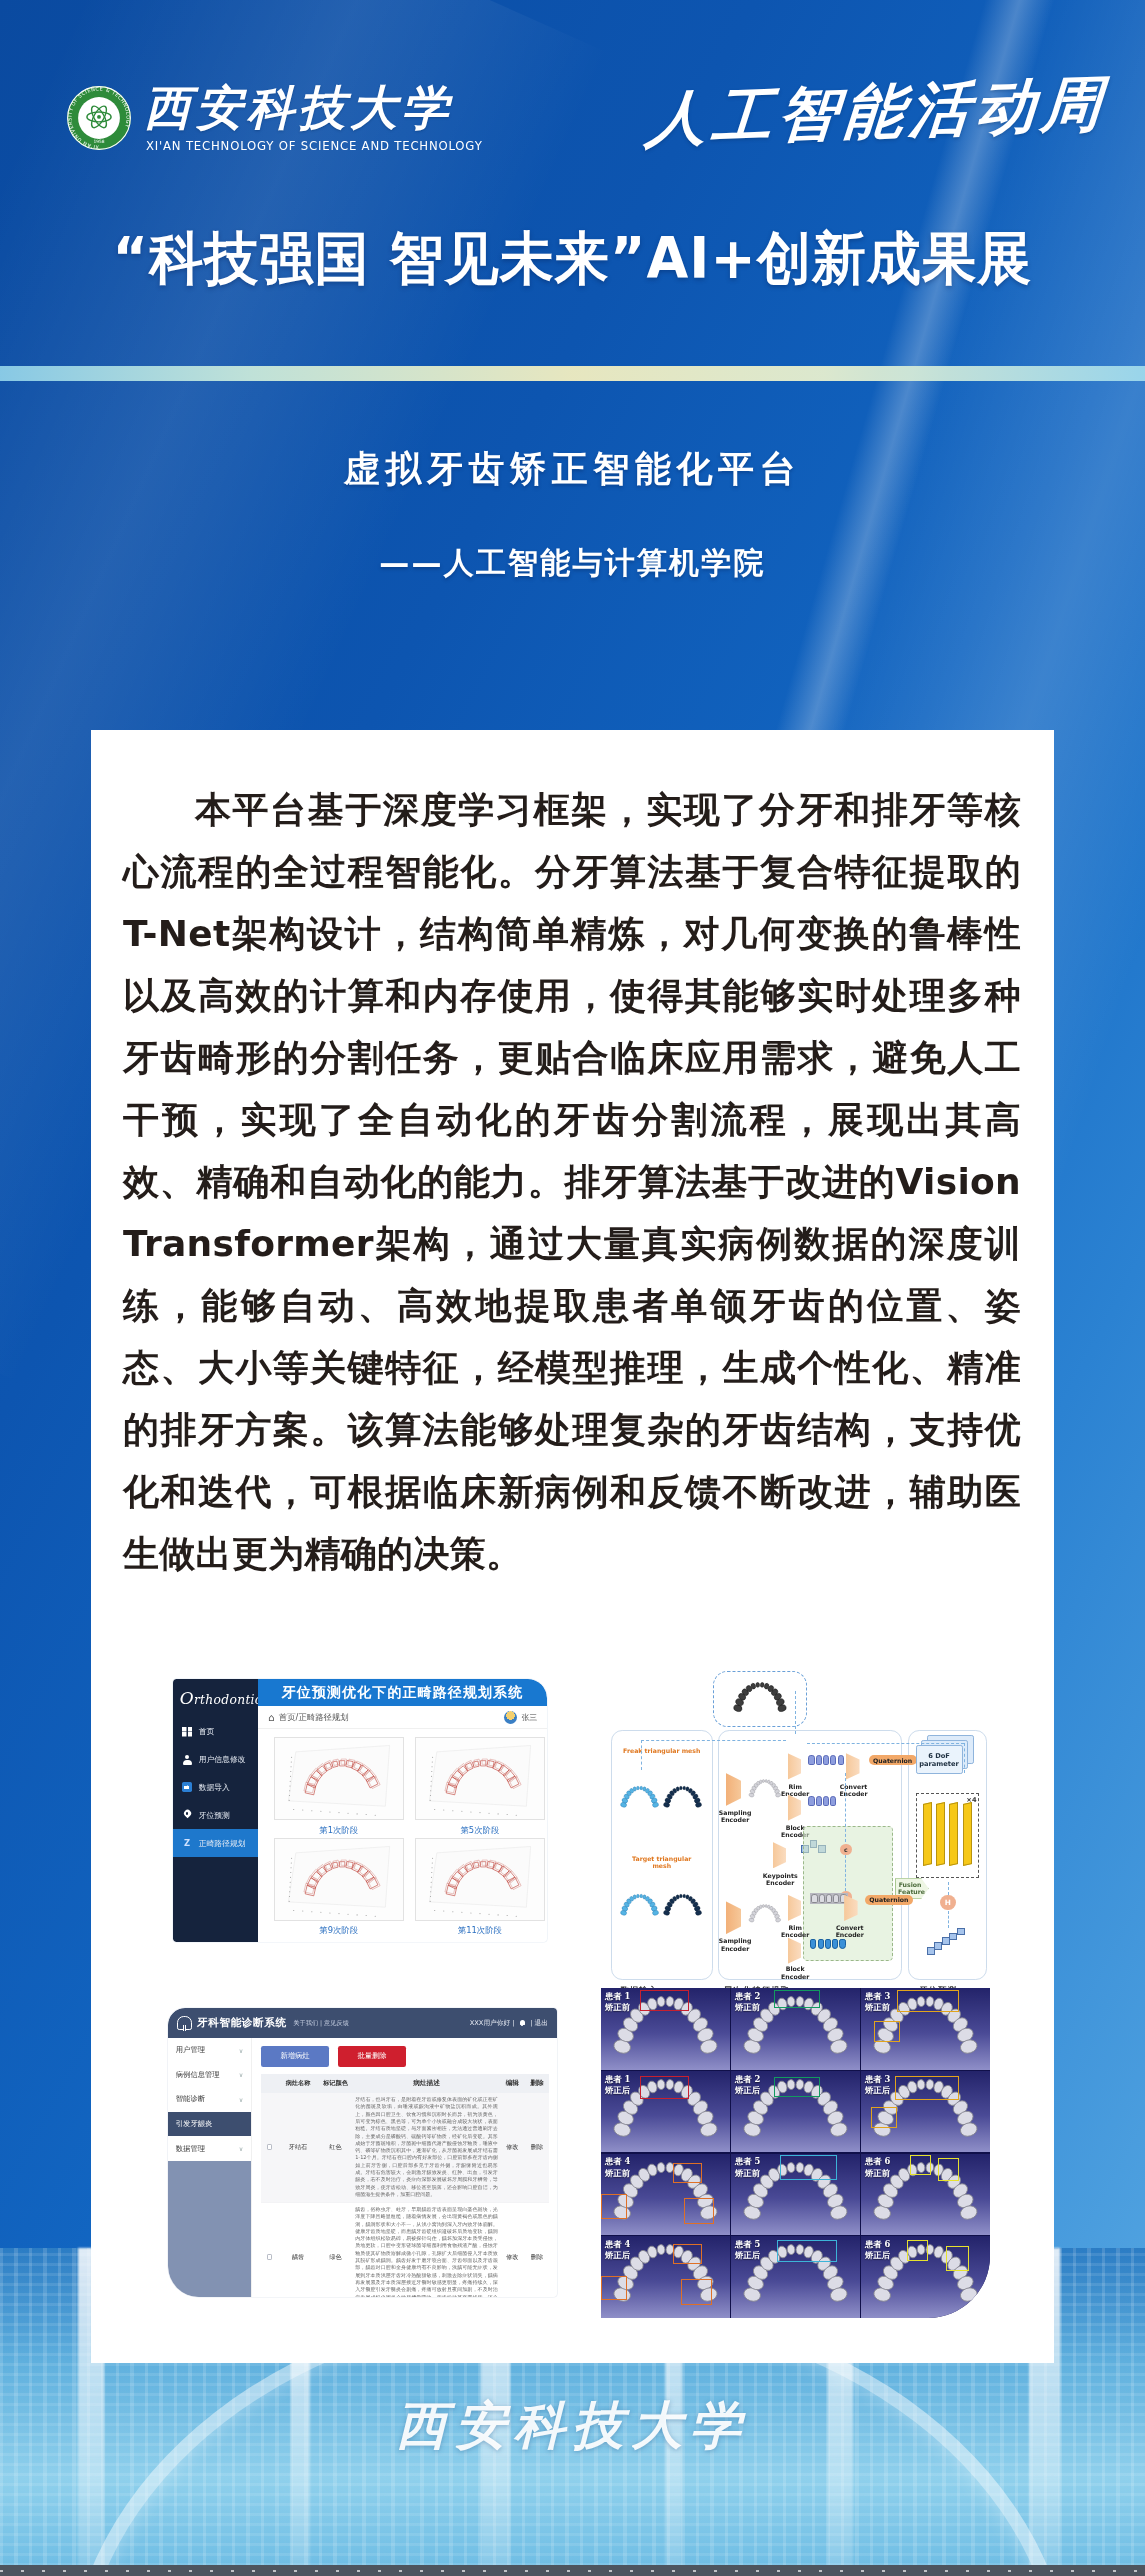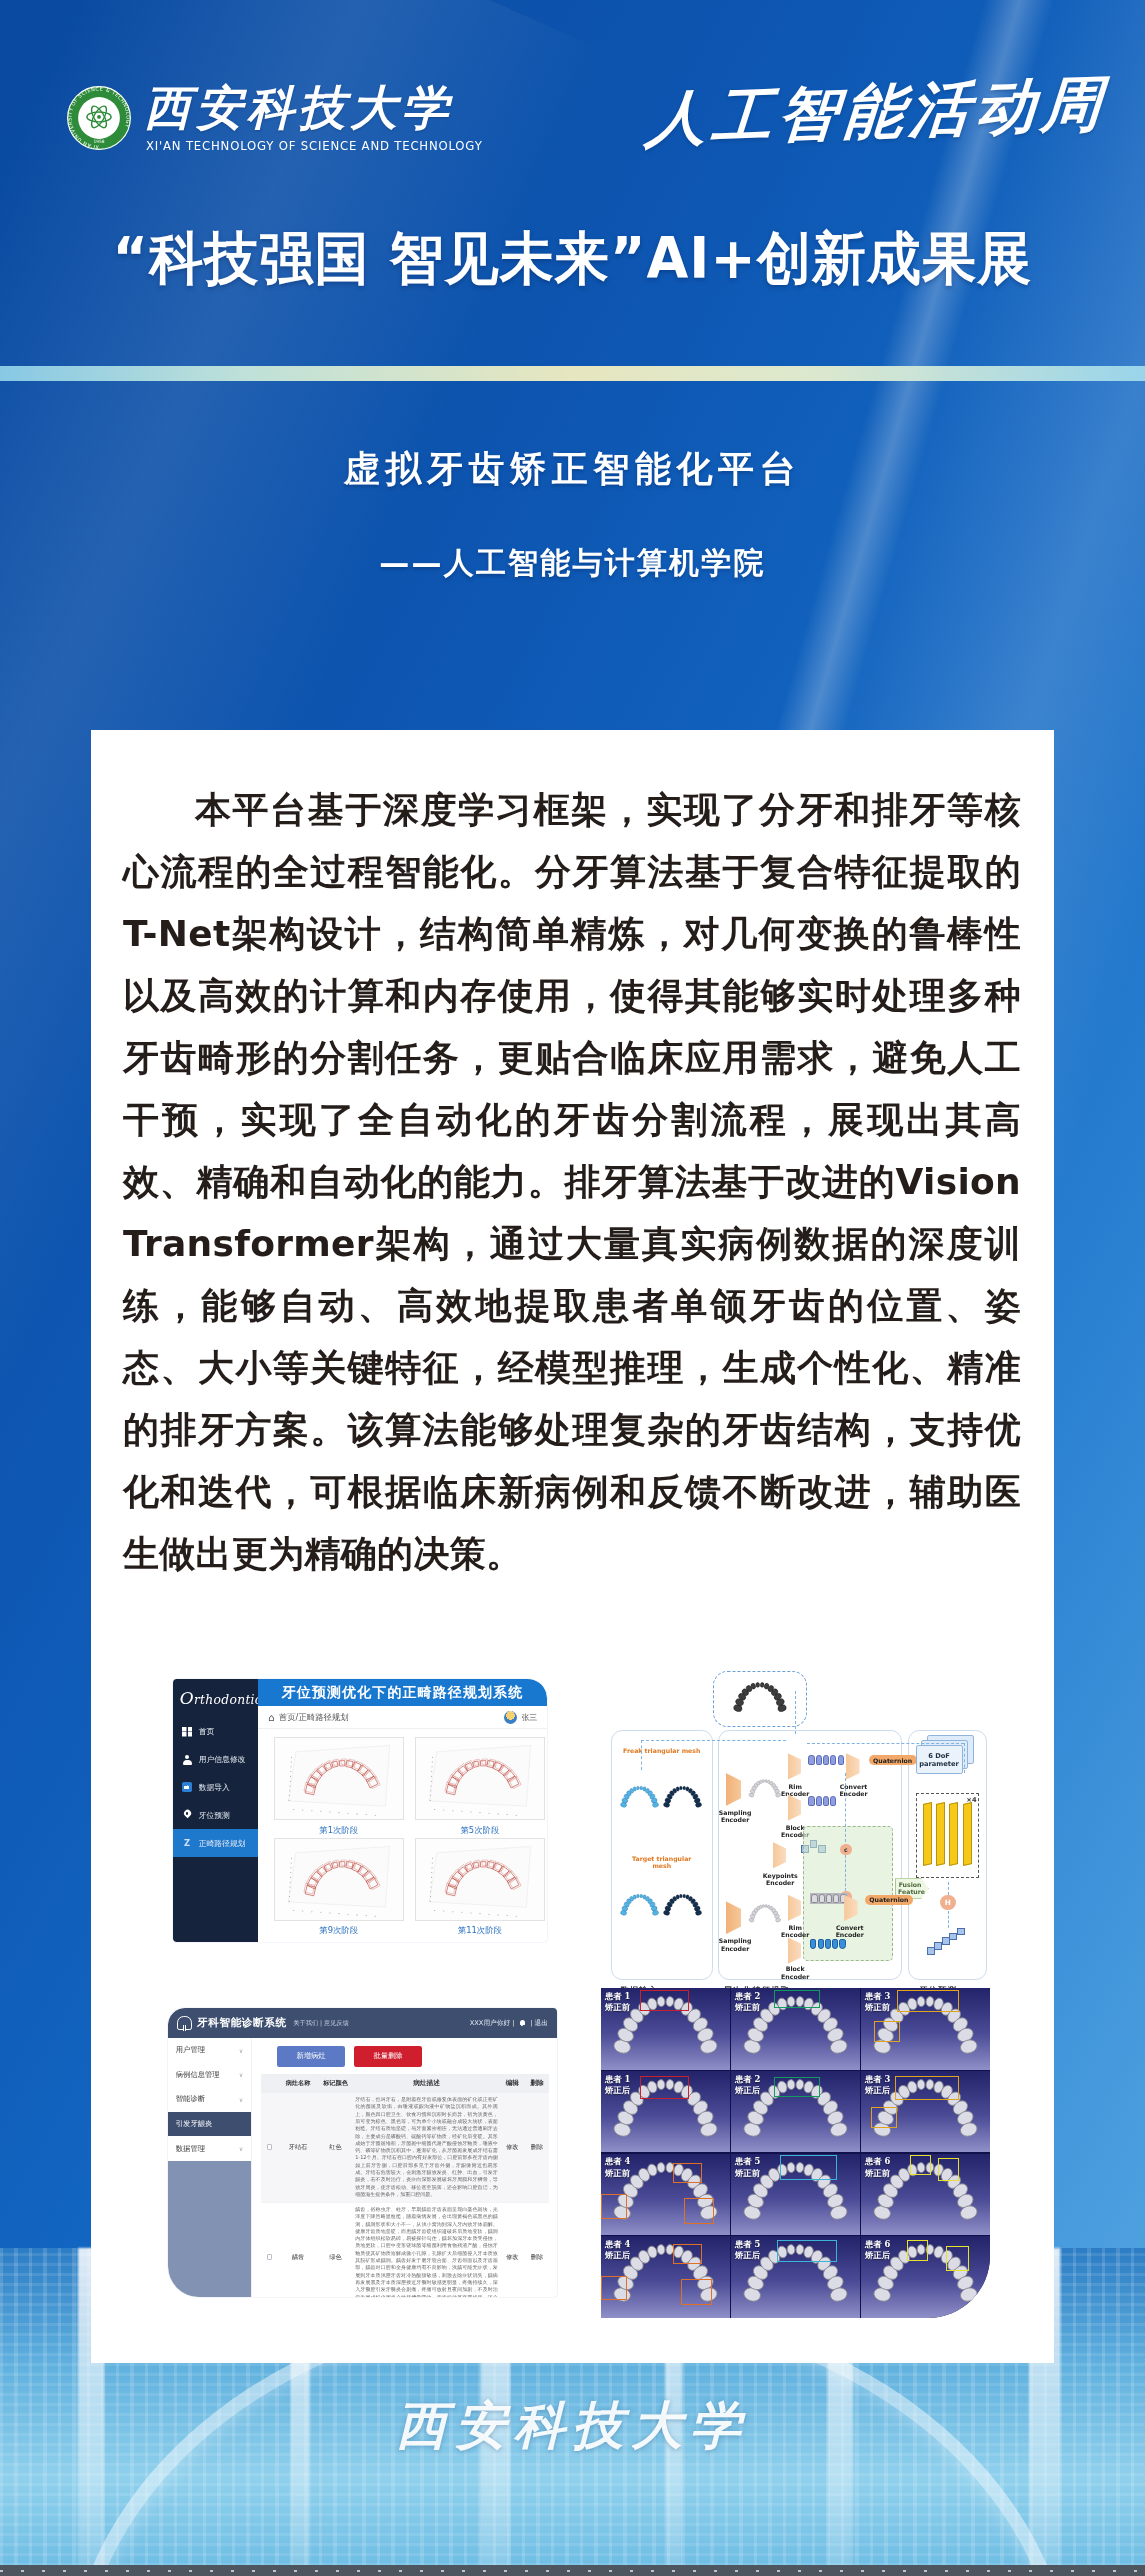--- a/index.html
+++ b/index.html
@@ -142,21 +142,21 @@
   .bell{width:6.7px;height:6.7px;position:relative;display:inline-block;}
   .bell::before{content:"";position:absolute;left:0.6px;top:0;width:5.6px;height:5px;background:#fff;border-radius:3.4px 3.4px 0.6px 0.6px;}
   .bell::after{content:"";position:absolute;left:2.2px;bottom:0;width:2.2px;height:1.7px;background:#fff;border-radius:50%;}
   .diag .body{flex:1;display:flex;min-height:0;}
   .diag .snav{width:84px;flex:none;display:flex;flex-direction:column;background:#fff;border-right:0.6px solid #f0f0f0;}
   .snav-item{display:flex;align-items:center;justify-content:space-between;padding:7.3px 7.8px;font-size:7.3px;color:#333;cursor:pointer;}
   .snav-item .chev{color:#9aa;font-size:6.2px;}
   .snav-item[data-state="active"]{background:#3d4e6f;color:#fff;}
   .snav-fill{flex:1;background:#8292b2;border-radius:0 0 0 29px;}
   .diag .content{flex:1;padding:7.8px 7.8px 0 9px;min-width:0;display:flex;flex-direction:column;}
-  .btn-row{display:flex;gap:9px;margin-bottom:6.7px;margin-left:16px;}
+  .btn-row{display:flex;gap:9px;margin-bottom:6.7px;}
   .btn{border:none;border-radius:2.2px;color:#fff;font-size:7.3px;padding:5.6px 0;width:68px;text-align:center;cursor:pointer;}
   .btn.blue{background:#5b79c4;}
   .btn.red{background:#cf1f2e;}
   .dtable{flex:1;overflow:hidden;font-size:5px;}
   .dt-head{display:flex;background:#eef0f4;color:#333;font-size:6.7px;font-weight:bold;align-items:center;height:19px;}
   .dt-row{display:flex;align-items:center;border-bottom:0.6px solid #f3f3f5;}
   .dt-row:nth-child(odd){background:#f6f6f8;}
   .cell{padding:3.4px 2.2px;}
   .c-check{width:17px;flex:none;display:flex;justify-content:center;}
   .cbox{width:5.6px;height:5.6px;border:0.6px solid #b8bcc6;border-radius:1.1px;background:#fff;}

